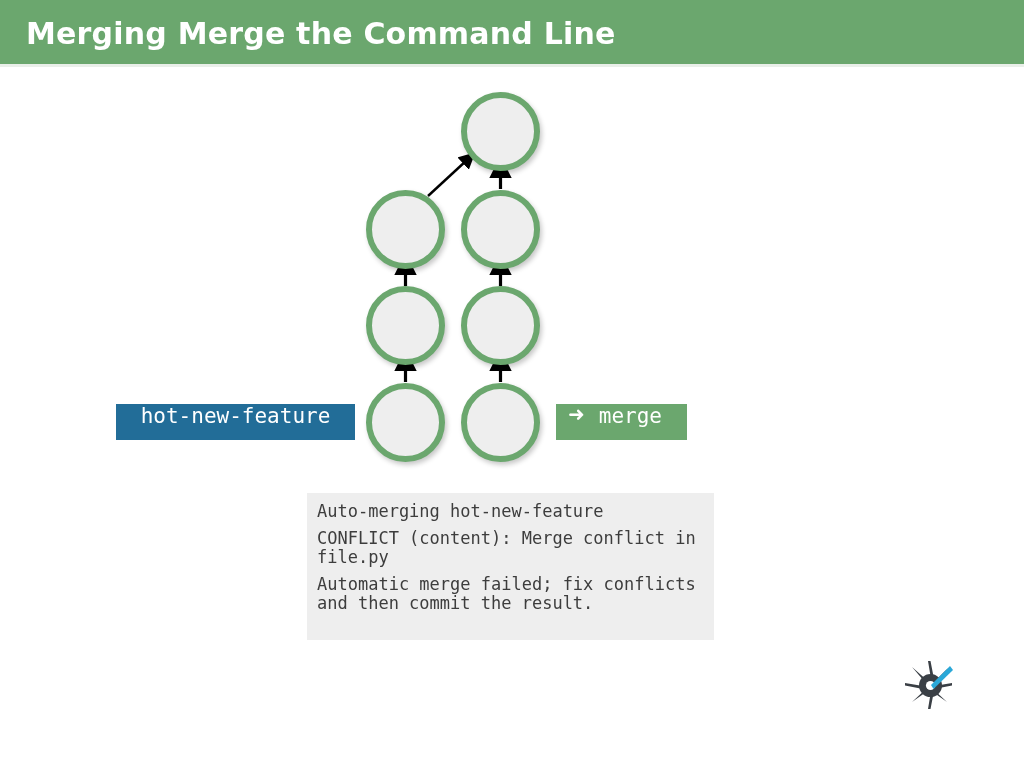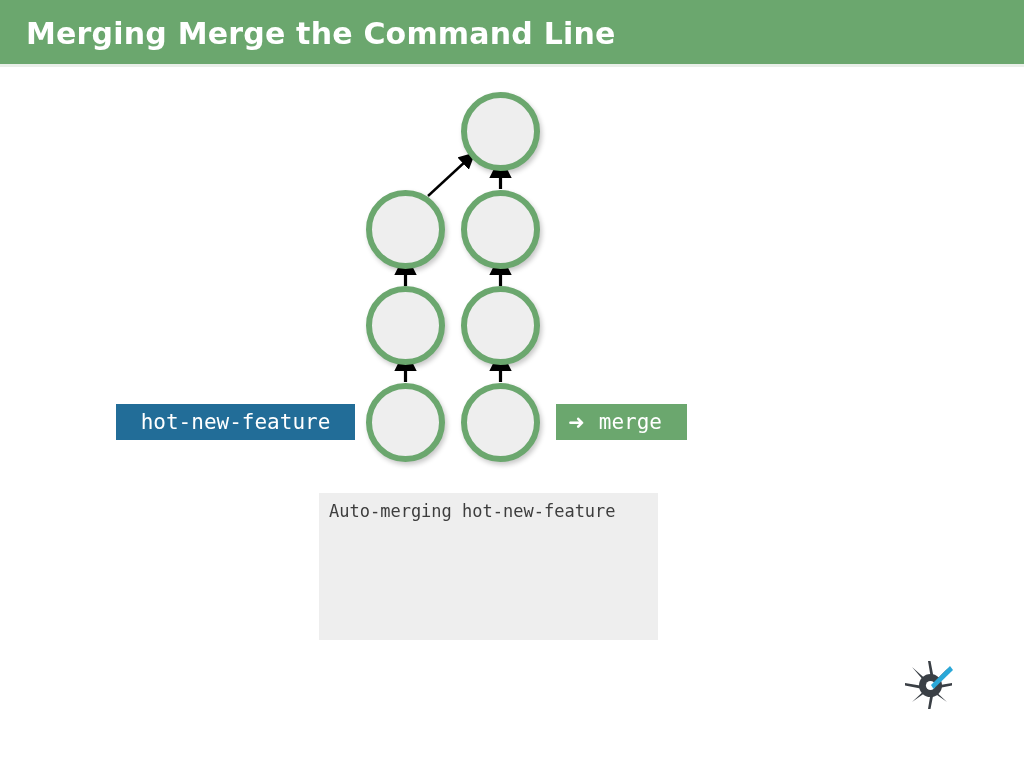--- a/index.html
+++ b/index.html
@@ -73,21 +73,20 @@
   .node-r1 { left: 461px; top: 383px; }
   .node-r2 { left: 461px; top: 286px; }
   .node-r3 { left: 461px; top: 190px; }
   
   .node-m  { left: 461px; top:  92px; }
 
   
   .branch-label {
     position: absolute;
     display: flex;
-    align-items: center;
     box-sizing: border-box;
     font-family: "DejaVu Sans Mono", monospace;
     color: #ffffff;
     font-size: 21px;
     white-space: nowrap;
   }
   .label-feature {
     left: 116px;
     top: 404px;
     width: 239px;
@@ -107,23 +106,23 @@
   .label-master .head-arrow {
     font-size: 20px;
     line-height: 1;
     display: inline-block;
     font-family: "DejaVu Sans", sans-serif;
   }
 
   
   .terminal {
     position: absolute;
-    left: 319px;
+    left: 307px;
     top: 493px;
-    width: 339px;
+    width: 407px;
     height: 147px;
     background: #eeeeee;
     box-sizing: border-box;
     padding: 9px 10px 0 10px;
   }
   .terminal p {
     margin: 0 0 8px 0;
     font-family: "DejaVu Sans Mono", monospace;
     font-size: 17px;
     line-height: 19px;
@@ -176,20 +175,22 @@
   <span>hot-new-feature</span>
 </div>
 
 <div class="branch-label label-master">
   <span class="head-arrow">➜</span>
   <span>merge</span>
 </div>
 
 <div class="terminal">
   <p>Auto-merging hot-new-feature</p>
+  <p>CONFLICT (content): Merge conflict in file.py</p>
+  <p>Automatic merge failed; fix conflicts and then commit the result.</p>
 </div>
 
 <svg class="logo" viewBox="0 0 60 60" xmlns="http://www.w3.org/2000/svg">
   <g>
     <path d="M28 6 L31.5 27 L34 24 L30.5 6 Z
              M52 28 L31 31.5 L34 34 L52 30.5 Z
              M28 54 L31.5 33 L34 36 L30.5 54 Z
              M5 28 L26 31.5 L23 34 L5 30.5 Z
              M12 12 L29 27 L27 29.5 L12 12 Z
              M48 13 L33 28 L35 30.5 L48 13 Z

